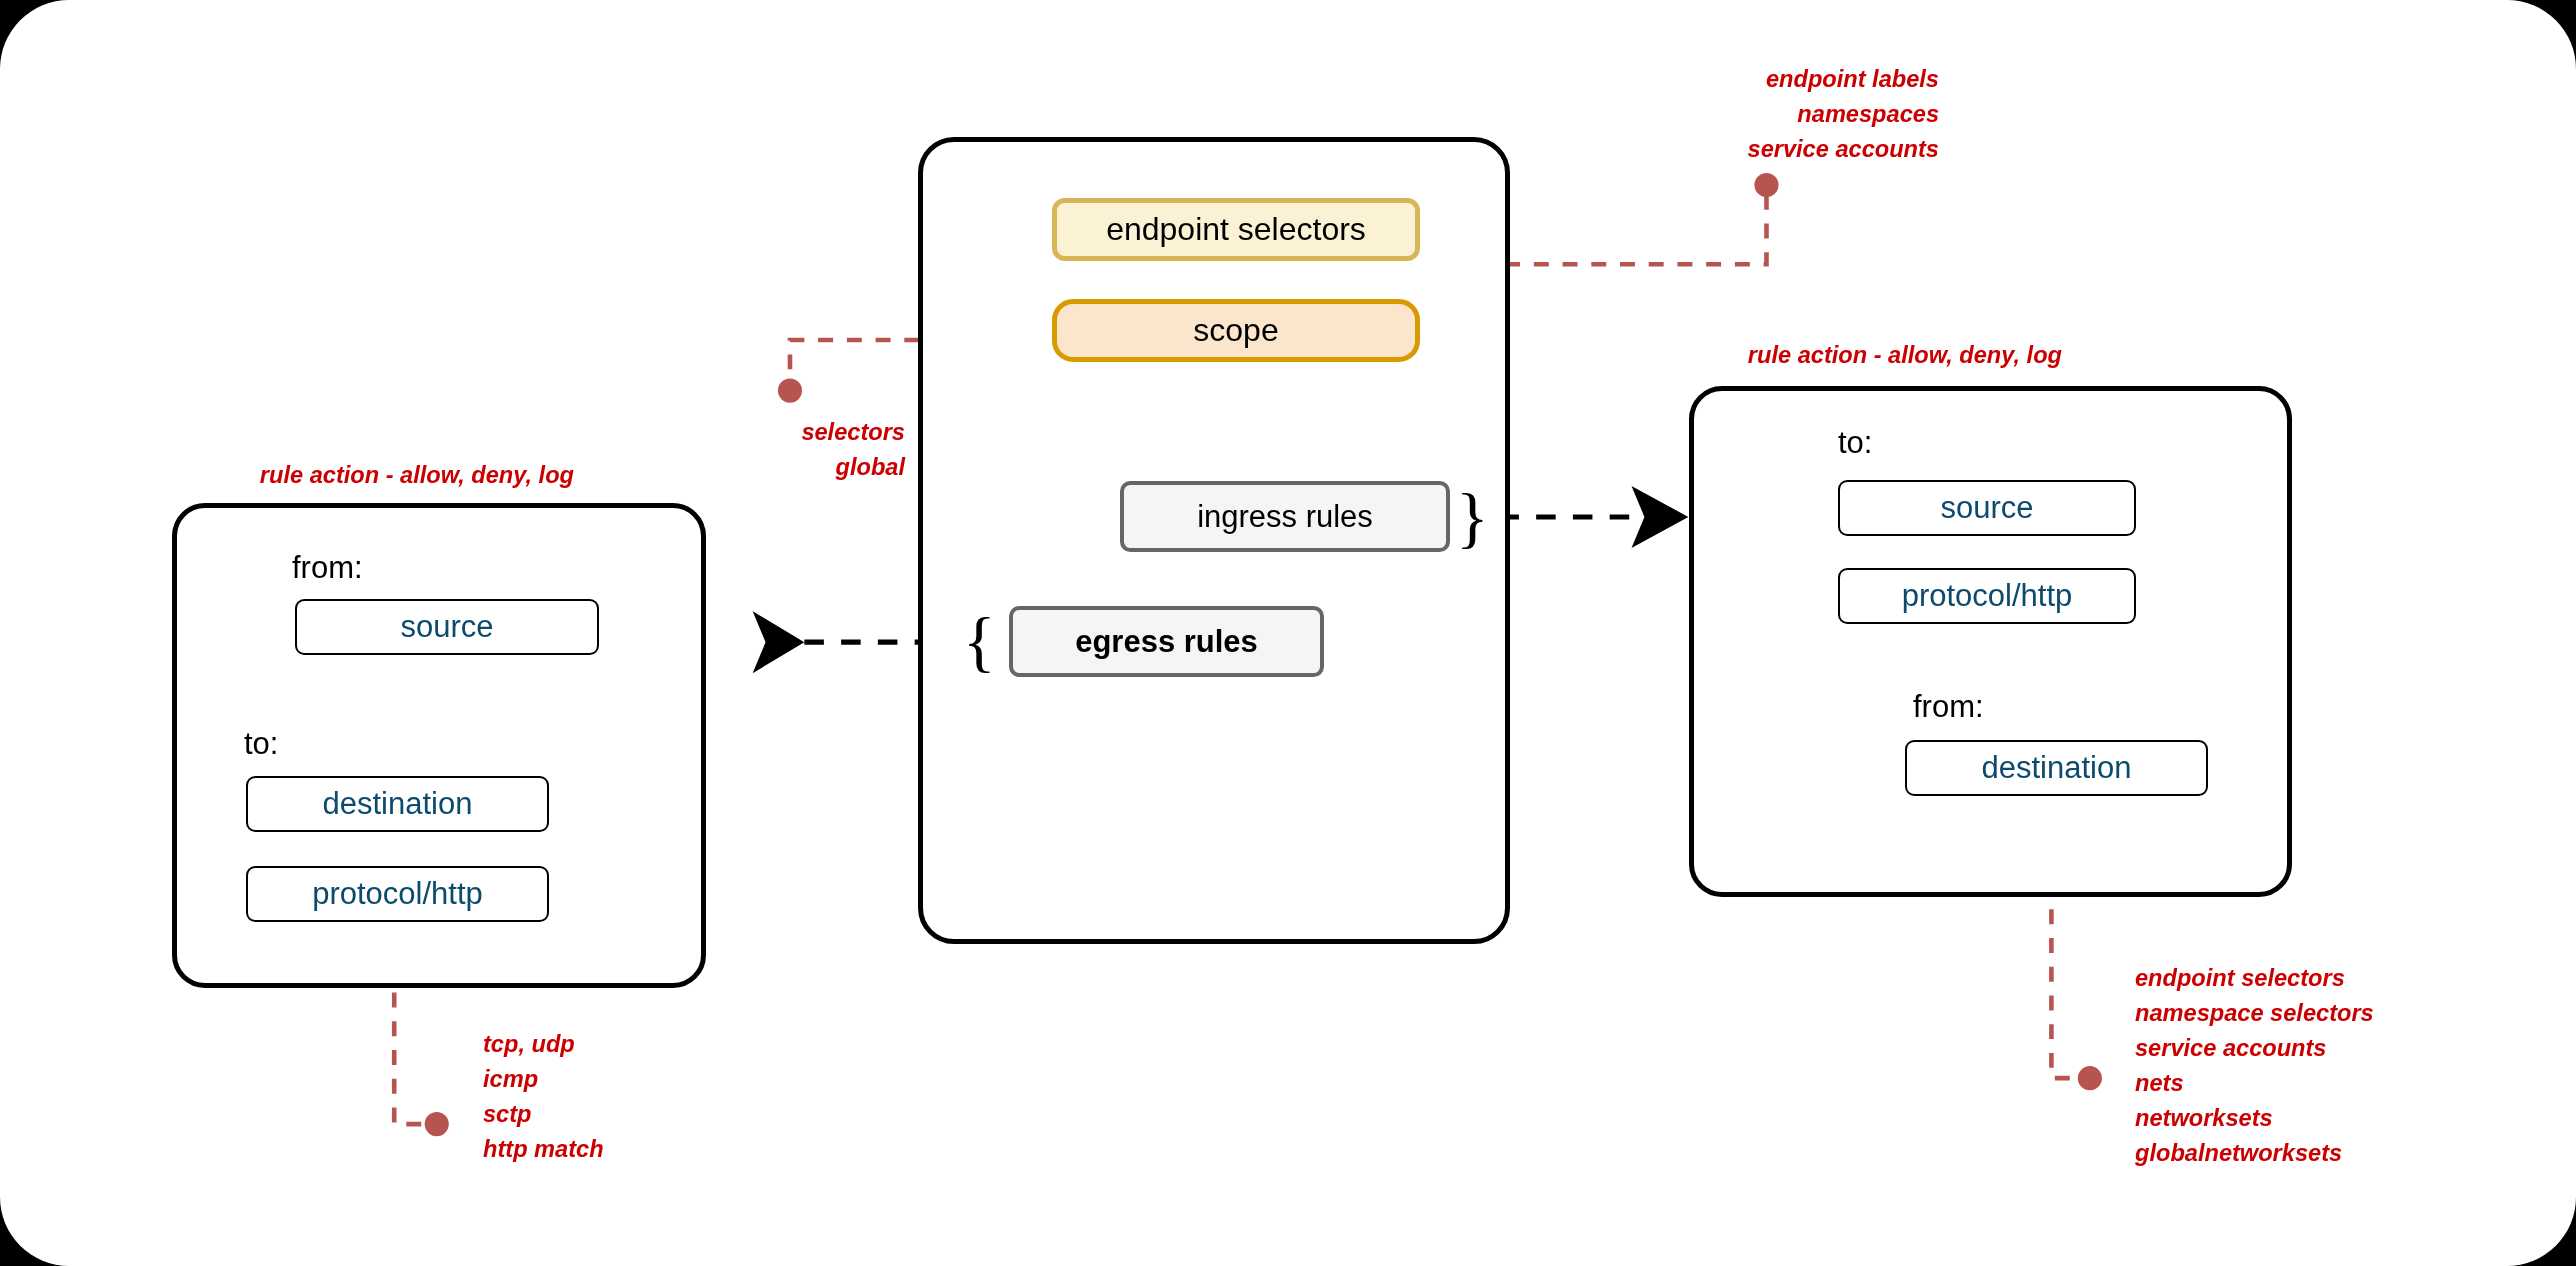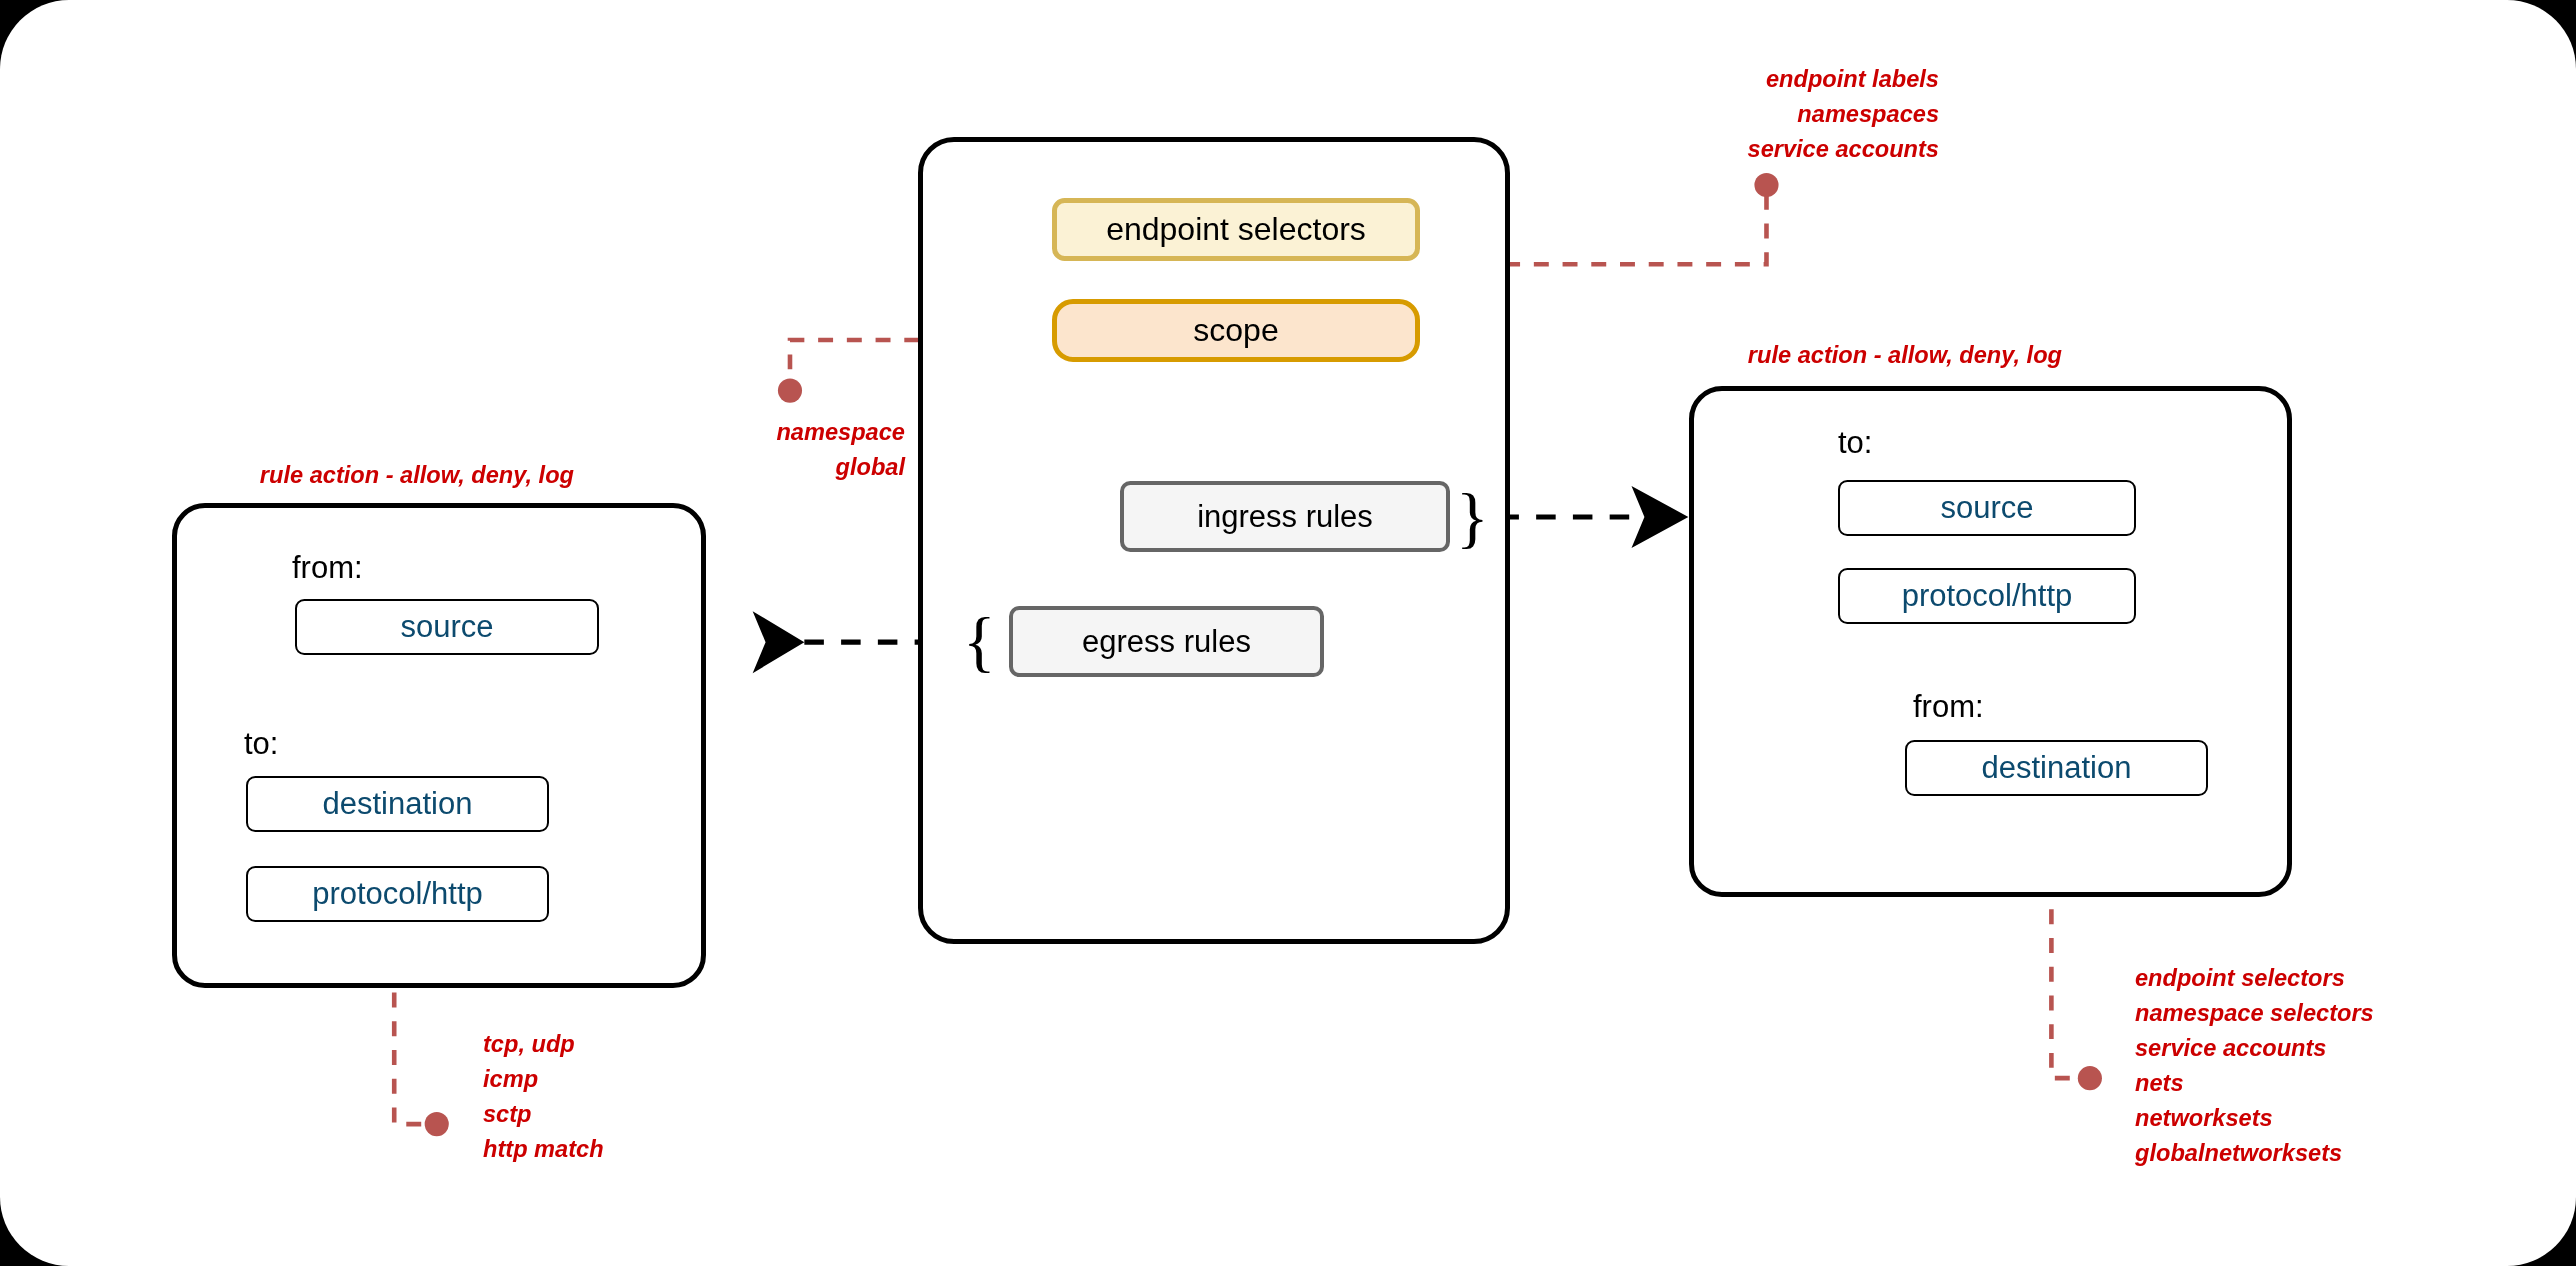--- a/index.html
+++ b/index.html
@@ -145,21 +145,21 @@
 
   <div class="abox orange-node" style="left:1052px; top:299px; width:368px; height:63px;">
     <span>scope</span>
   </div>
 
   <div class="abox gray-node" style="left:1120px; top:481px; width:330px; height:71px;">
     <span>ingress rules</span>
   </div>
   <div class="brace" style="left:1456px; top:483px;">}</div>
 
-  <div class="abox gray-node" style="left:1009px; top:606px; width:315px; height:71px;">
+  <div class="abox gray-node" style="left:1009px; top:606px; width:315px; height:71px;font-weight:bold;">
     <span>egress rules</span>
   </div>
   <div class="brace" style="left:963px; top:607px;">{</div>
 
   <div class="annot center" style="left:195px; top:458px; width:379px;">rule action - allow, deny, log</div>
 
   <div class="abox outer-group" style="left:172px; top:503px; width:534px; height:485px;"></div>
 
   <div class="field-label" style="left:292px; top:550px;">from:</div>
   <div class="abox plain-node" style="left:295px; top:599px; width:304px; height:56px;">
@@ -188,21 +188,21 @@
 
   <div class="field-label" style="left:1913px; top:689px;">from:</div>
   <div class="abox plain-node" style="left:1905px; top:740px; width:303px; height:56px;">
     <span>destination</span>
   </div>
 
   <div class="annot center" style="left:1594px; top:62px; width:345px;">endpoint labels
 namespaces
 service accounts</div>
 
-  <div class="annot center" style="left:675px; top:415px; width:230px;">namespace
+  <div class="annot center" style="left:675px; top:415px; width:230px;">selectors
 global</div>
 
   <div class="annot left" style="left:483px; top:1027px; width:322px;">tcp, udp
 icmp
 sctp
 http match</div>
 
   <div class="annot left" style="left:2135px; top:961px; width:356px;">endpoint selectors
 namespace selectors
 service accounts

